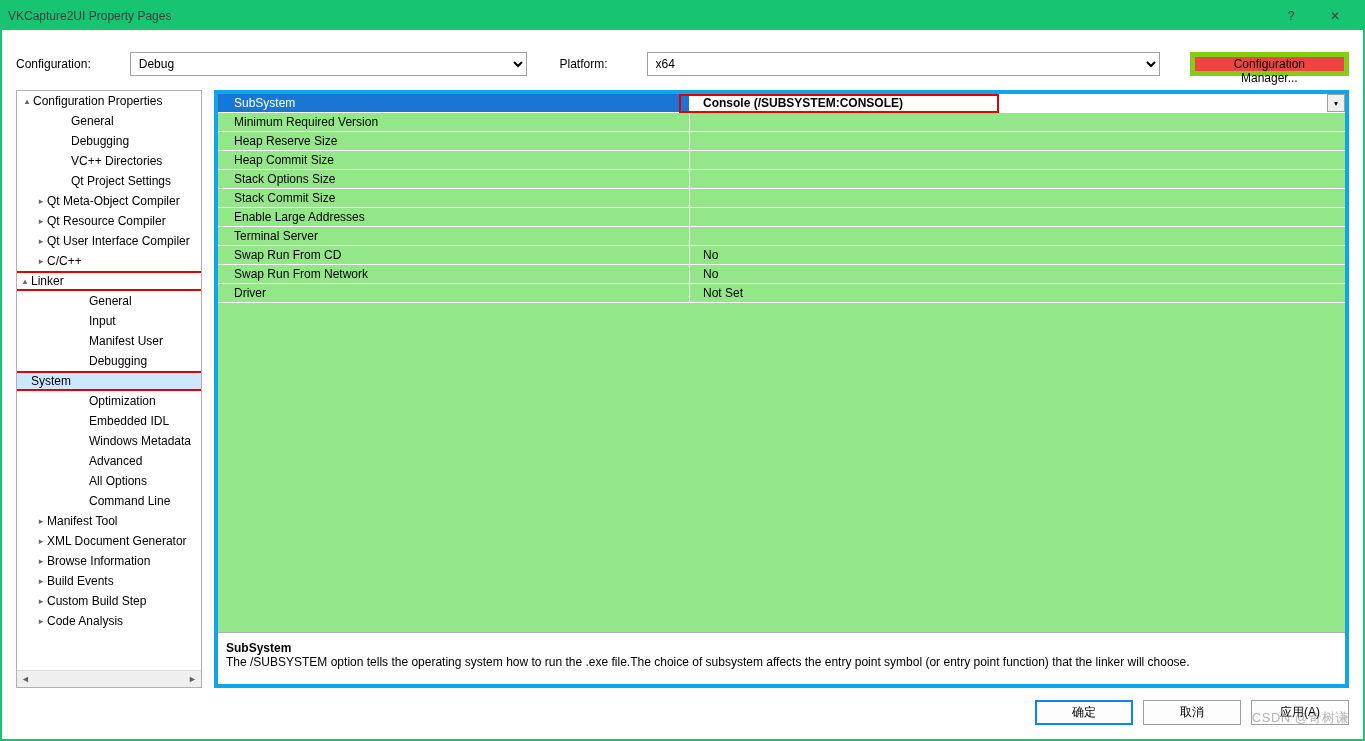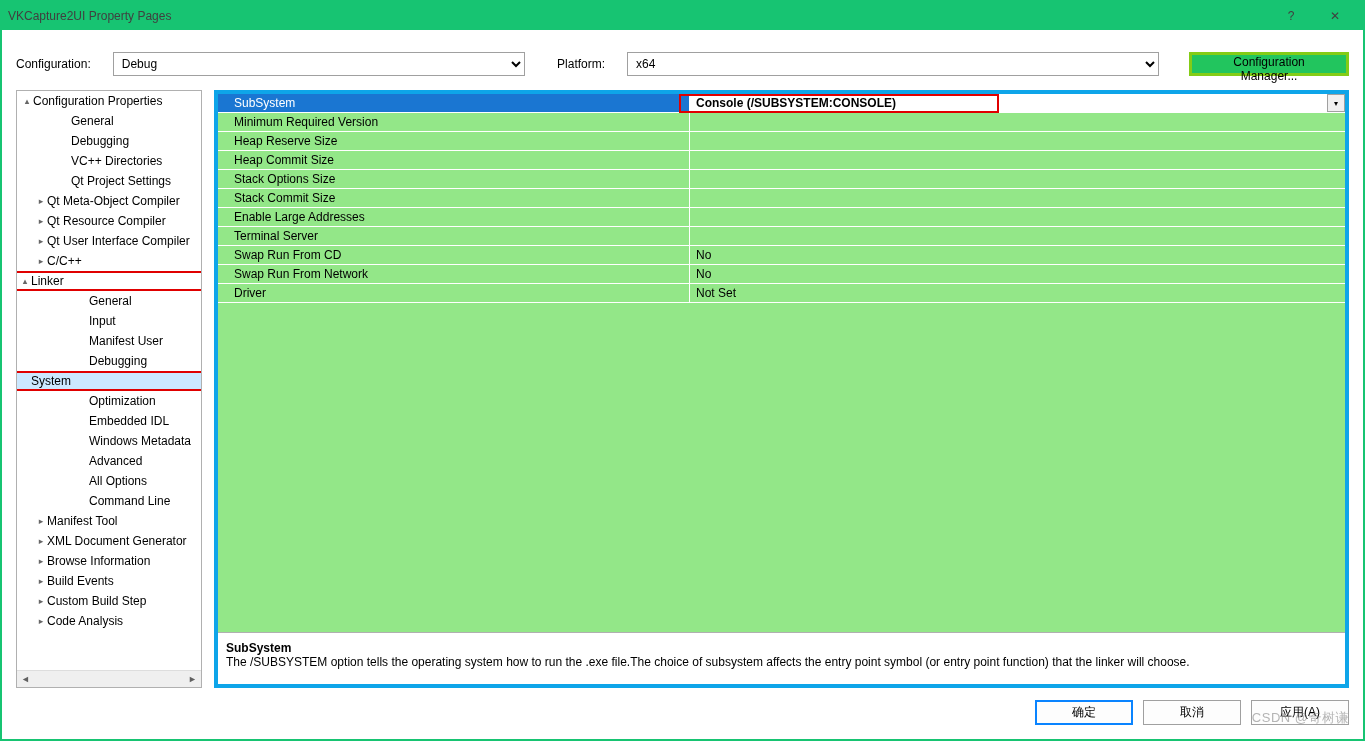--- a/index.html
+++ b/index.html
@@ -50,27 +50,28 @@
       gap: 22px;
     }
     .config-row label {
       font-size: 12px;
     }
     .config-row select {
       height: 24px;
       border: 1px solid #a0a0a0;
       padding: 0 4px;
       background: #fff;
+      margin-left: 17px;
     }
     .config-row .sel-config { width: 430px; }
     .config-row .sel-platform { width: 555px; }
     .config-btn {
       height: 24px;
-      border: 3px solid #84cc16;
-      background: #22c55e;
+      border: 5px solid #84cc16;
+      background: #ef4444;
       padding: 0 14px;
       margin-left: 8px;
     }
     .main-area {
       flex: 1;
       display: flex;
       padding: 0 14px;
       gap: 12px;
       min-height: 0;
     }
@@ -147,21 +148,21 @@
     .cell-left {
       width: 472px;
       padding-left: 16px;
       border-right: 1px solid #fff;
       height: 100%;
       display: flex;
       align-items: center;
     }
     .cell-right {
       flex: 1;
-      padding-left: 6px;
+      padding-left: 13px;
       height: 100%;
       display: flex;
       align-items: center;
       position: relative;
     }
     .grid-row.selected .cell-left {
       background: #1a76d2;
       color: #fff;
     }
     .grid-row.selected .cell-right {

